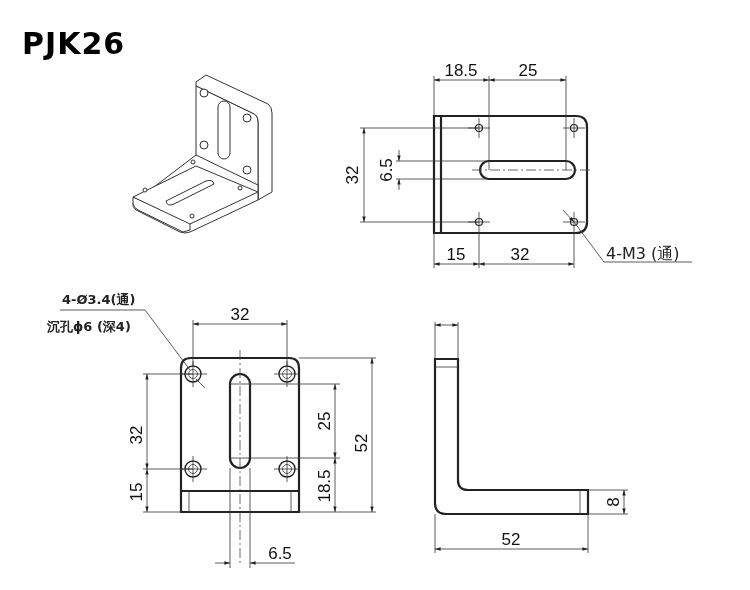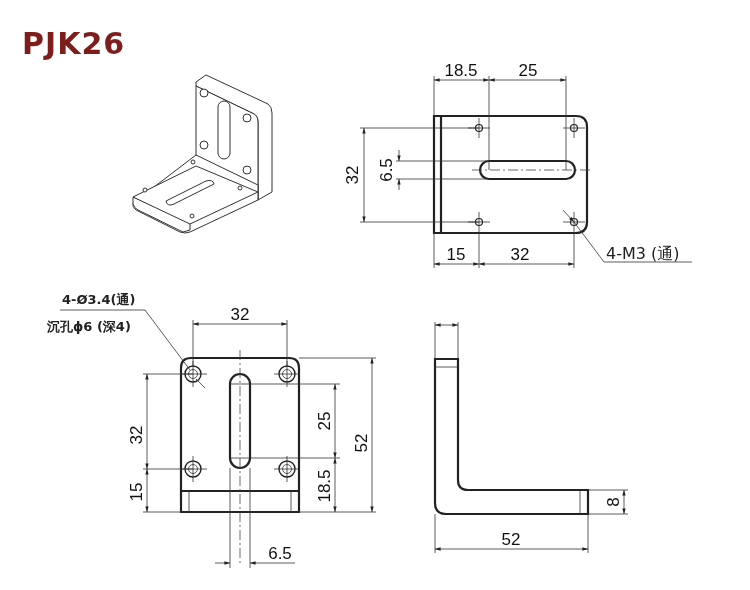--- a/index.html
+++ b/index.html
@@ -1,17 +1,17 @@
 <!DOCTYPE html>
 <html><head>
 <meta charset="utf-8">
 <style>
   html, body { margin: 0; padding: 0; background: #ffffff; }
   body { width: 750px; height: 590px; position: relative; overflow: hidden; font-family: "DejaVu Sans", sans-serif; }
-  .title { position: absolute; left: 22px; top: 26px; font-size: 30px; font-weight: bold; letter-spacing: 1px; color: #7f1d1d; }
+  .title { position: absolute; left: 22px; top: 26px; font-size: 30px; font-weight: bold; letter-spacing: 1px; color: #000000; }
   svg { position: absolute; left: 0; top: 0; }
   .dim { font-family: "Liberation Sans", sans-serif; font-size: 17px; fill: #111; }
   .note { font-family: "DejaVu Sans", sans-serif; font-size: 13px; font-weight: bold; fill: #222; }
   .note-lg { font-family: "DejaVu Sans", sans-serif; font-size: 16px; fill: #222; }
   .thick { stroke: #222; stroke-width: 2.2; fill: none; }
   .thin { stroke: #333; stroke-width: 0.8; fill: none; }
   .center { stroke: #444; stroke-width: 0.8; fill: none; stroke-dasharray: 10 3 2 3; }
   .iso { stroke: #333; stroke-width: 1; fill: #fff; }
 </style>
 </head>

